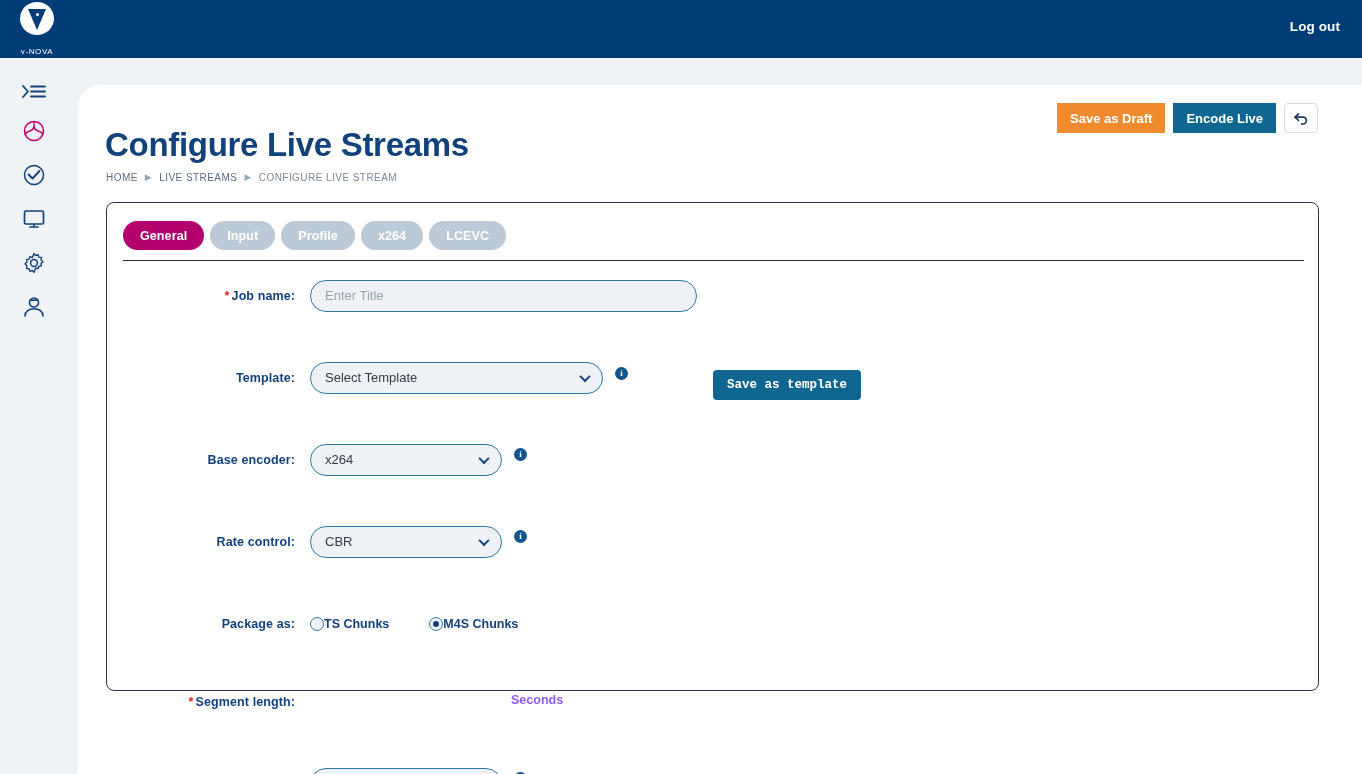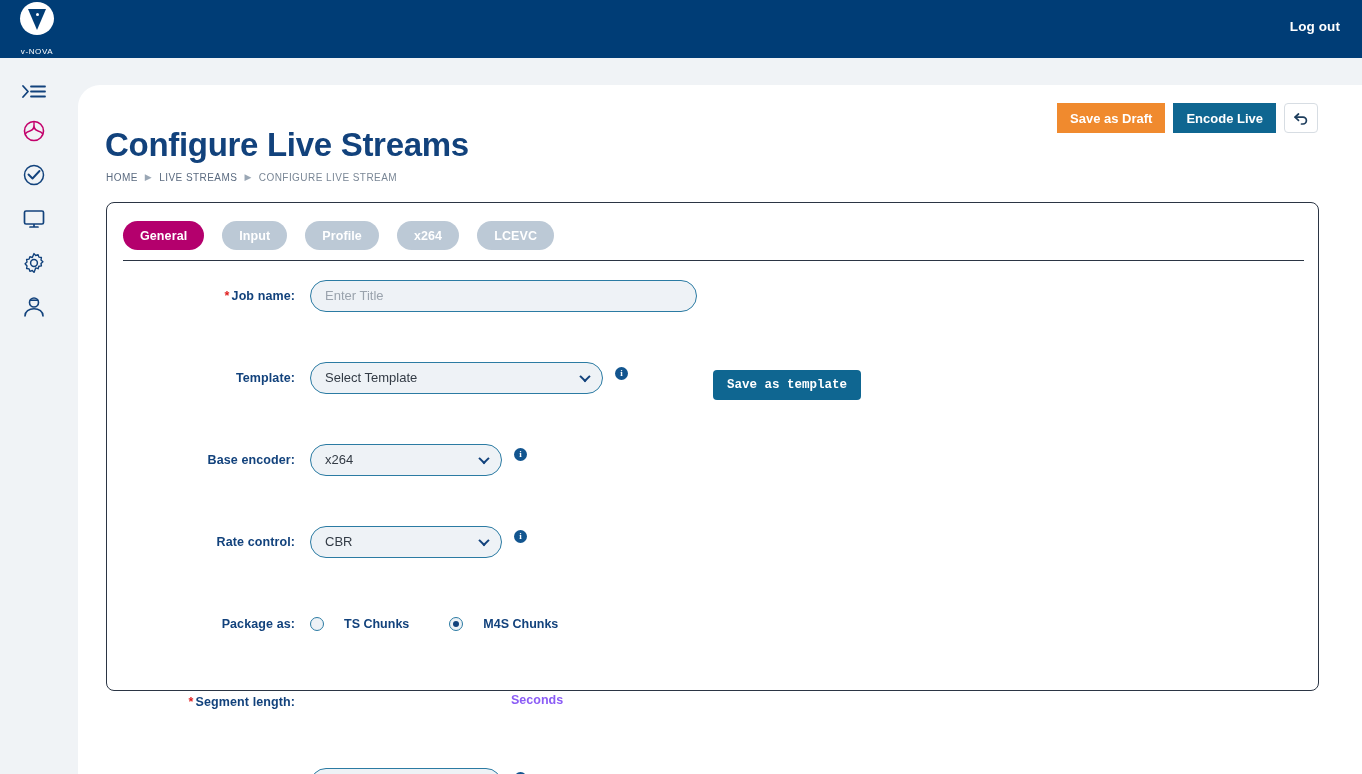--- a/index.html
+++ b/index.html
@@ -113,21 +113,21 @@
   .card {
     position: absolute; left: 106px; top: 202px;
     width: 1213px; height: 489px;
     border: 1.5px solid #2b3544;
     border-radius: 8px;
     background: #ffffff;
   }
 
   .tabs {
     position: absolute; left: 16px; top: 18px;
-    display: flex; gap: 18px;
+    display: flex; gap: 6px;
   }
   .tab {
     height: 29px; padding: 0 17px; border-radius: 15px;
     display: flex; align-items: center; justify-content: center;
     font-size: 12.5px; font-weight: bold; color: #ffffff;
     background: #bcc9d6; cursor: pointer; letter-spacing: 0.1px;
   }
   .tab.active { background: #b4006d; }
   .tab-rule {
     position: absolute; left: 16px; top: 57px;
@@ -174,21 +174,21 @@
     display: flex; align-items: center; justify-content: center;
     cursor: pointer; line-height: 1;
   }
   .suffix {
     position: absolute;
     font-size: 12.5px; font-weight: bold; color: #8b5cf6;
   }
 
   
   .radio-group { position: absolute; left: 203px; display: flex; align-items: center; gap: 40px; }
-  .radio { display: flex; align-items: flex-end; gap: 20px; cursor: pointer; }
+  .radio { display: flex; align-items: flex-end; gap: 0; cursor: pointer; }
   .radio-dot {
     width: 14px; height: 14px; border-radius: 50%;
     border: 1.4px solid #2b7ba3; background: #eef2f6;
     display: flex; align-items: center; justify-content: center;
   }
   .radio-dot.on::after {
     content: ""; width: 6px; height: 6px; border-radius: 50%;
     background: #12427c;
   }
   .radio-label { font-size: 12.5px; font-weight: bold; color: #12427c; }

